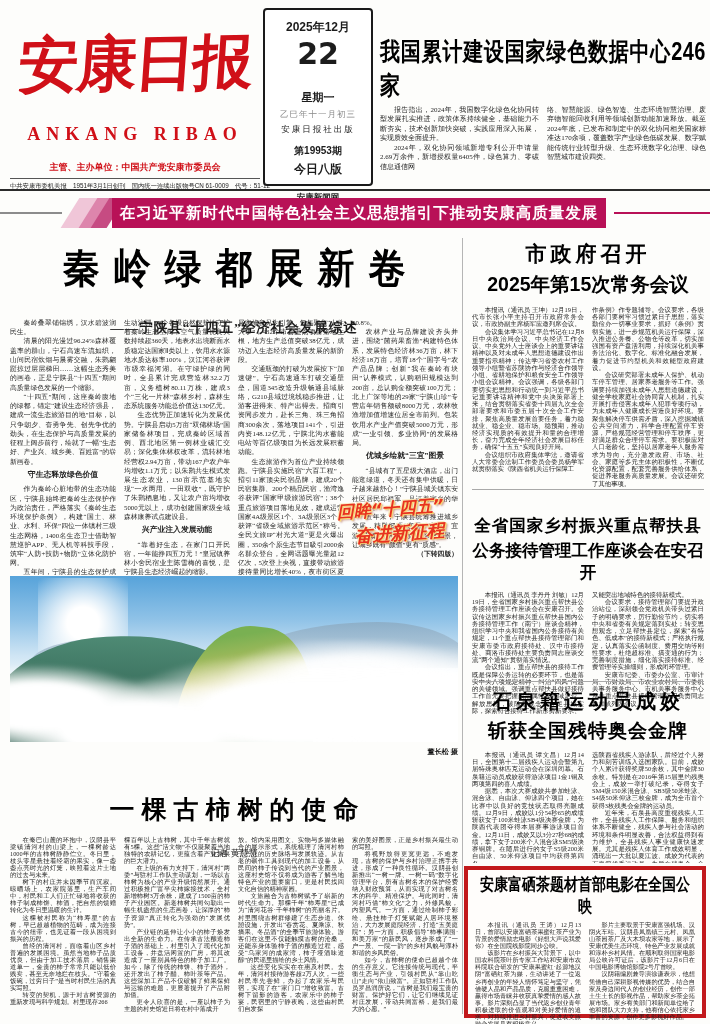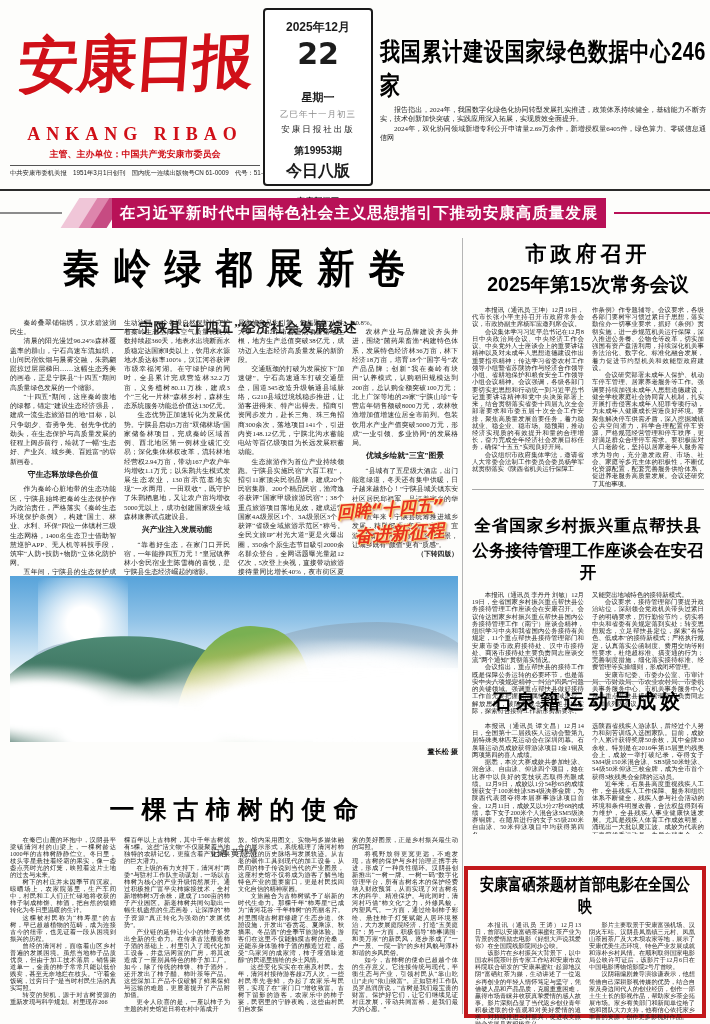--- a/index.html
+++ b/index.html
@@ -7,35 +7,35 @@
        font-family:"Liberation Serif",serif;color:#1c1c1c;}
   .page{position:absolute;inset:0;background:#fdfdfb;overflow:hidden;}
 
   
   .masthead{position:absolute;left:10px;top:4px;width:250px;height:182px;}
   .brand{font-family:"DejaVu Sans",sans-serif;font-weight:900;color:#d01018;
          font-size:60px;line-height:118px;letter-spacing:-2px;text-align:center;
          transform:skewX(-5deg) rotate(-1deg);}
   .latin{color:#d01018;font-weight:bold;font-size:18px;letter-spacing:6px;
          text-align:center;font-family:"Liberation Serif",serif;margin-top:2px;}
-  .organizer{color:#d01018;font-weight:bold;font-size:9px;text-align:center;margin-top:3px;
+  .organizer{color:#d01018;font-weight:bold;font-size:9px;text-align:center;margin-top:16px;
              font-family:"Liberation Sans",sans-serif;}
   .pubinfo{border-top:1px solid #555;margin-top:4px;padding-top:3px;font-size:6.3px;
            color:#222;white-space:nowrap;font-family:"Liberation Sans",sans-serif;}
 
   .datebox{position:absolute;left:263px;top:8px;width:106px;height:174px;
            border:2px solid #1a1a1a;border-radius:4px;background:#fff;
            text-align:center;font-family:"Liberation Sans",sans-serif;}
   .db-ym{font-weight:bold;font-size:12px;margin-top:9px;}
   .db-day{font-weight:bold;font-size:30px;line-height:32px;margin-top:2px;font-family:"DejaVu Sans",sans-serif;}
   .db-week{font-weight:bold;font-size:11px;margin-top:20px;}
   .db-lunar{color:#8a8a8a;font-size:8.5px;margin-top:4px;letter-spacing:1px;}
   .db-pub{font-size:8.5px;margin-top:3px;letter-spacing:2px;font-family:"Liberation Serif",serif;}
   .db-issue{font-weight:bold;font-size:10px;margin-top:8px;}
-  .db-pages{font-weight:bold;font-size:16px;margin-top:3px;}
+  .db-pages{font-weight:bold;font-size:12px;margin-top:3px;}
   .db-site{font-weight:bold;font-size:8.5px;margin-top:14px;}
   .db-url{font-size:8.5px;margin-top:2px;}
 
   .top-article{position:absolute;left:380px;top:8px;width:326px;height:180px;}
   .top-headline{font-family:"Liberation Sans",sans-serif;font-weight:900;font-size:20px;
                 letter-spacing:0.5px;text-align:justify;text-align-last:justify;
                 margin:34px 0 10px 0;transform:scaleY(1.25);color:#000;}
   .cols{display:flex;gap:8px;}
   .col{flex:1;text-align:justify;overflow:hidden;font-size:7px;line-height:1.35;color:#1f1f1f;}
   .col p{margin:0;text-indent:2em;}
@@ -158,20 +158,23 @@
     <div class="db-url">www.akxw.cn</div>
   </div>
 
   <section class="top-article">
     <h2 class="top-headline">我国累计建设国家绿色数据中心246家</h2>
     <div class="cols top-cols">
       <div class="col">
           <p>报告指出，2024年，我国数字化绿色化协同转型发展扎实推进，政策体系持续健全，基础能力不断夯实，技术创新加快突破，实践应用深入拓展，实现质效全面提升。</p>
           <p>2024年，双化协同领域新增专利公开申请量2.69万余件，新增授权量6405件，绿色算力、零碳信息通信网</p>
         </div>
+      <div class="col">
+          <p class="cont-para">络、智慧能源、绿色智造、生态环境智慧治理、废弃物智能回收利用等领域创新动能加速释放。截至2024年底，已发布和制定中的双化协同相关国家标准达170余项，覆盖数字产业绿色低碳发展、数字赋能传统行业转型升级、生态环境数字化治理、绿色智慧城市建设四类。</p>
+        </div>
     </div>
   </section>
 
   <div class="header-rule"></div>
 
   <div class="banner">
     <span class="hline left"></span>
     <span class="pg pg1"></span>
     <span class="pg pg2"></span>
     <span class="pg pg3"></span>
@@ -296,20 +299,21 @@
           <p>会议要求，接待管理部门要提升政治站位，深刻领会党政机关带头过紧日子的明确要求，厉行勤俭节约，切实将中央和省委有关规定落到实处；转变思想观念，立足帮扶县定位，探索“有特色、低成本”的接待新模式；严格执行规定，认真落实公函制度、费用交纳等刚性要求，杜绝超标准、搞变通的行为；完善制度措施，细化落实接待标准、经费管理等实操细则，形成闭环管理。</p>
           <p>安康市纪委、市委办公室、市审计局、市财政局、市农业农村局、市委机关事务服务中心、市机关事务服务中心及非重点帮扶县接待管理部门负责同志参加或列席会议。</p>
         </div>
     </div>
   </div>
   <div class="r-div" style="top:681px;"></div>
 
   <div class="r-art" style="top:688px;">
     <div class="r-h ath-h">
       <div class="l1">石泉籍运动员成姣</div>
+      <div class="l2">斩获全国残特奥会金牌</div>
     </div>
     <div class="cols r-cols" style="margin-top:7px;height:112px;">
       <div class="col">
           <p>本报讯（通讯员 谭文昌）12月14日，全国第十二届残疾人运动会暨第九届特殊奥林匹克运动会在深圳闭幕。石泉籍运动员成姣获得游泳项目1金1铜及两项第四的喜人成绩。</p>
           <p>据悉，本次大赛成姣共参加蛙泳、混合泳、自由泳、仰泳四个项目，她在比赛中以良好的竞技状态取得亮眼成绩。12月9日，成姣以1分54秒65的成绩斩获女子100米蛙泳SB4级决赛金牌，为陕西代表团夺得本届赛事游泳项目首金。12月11日，成姣又以3分27秒68的成绩，拿下女子200米个人混合泳SM5级决赛铜牌。在随后进行的女子S5级200米自由泳、50米仰泳项目中均获得第四名。</p>
         </div>
       <div class="col">
           <p class="cont-para">选陕西省残疾人游泳队，后经过个人努力和刻苦训练入选国家队。目前，成姣个人累计获得奖牌50余枚，其中金牌30余枚。特别是在2016年第15届里约残奥会上，成姣一举打破纪录，夺得女子SM4级150米混合泳、SB3级50米蛙泳、S4级50米仰泳三枚金牌，成为全市首个获得3枚残奥会金牌的运动员。</p>
           <p>近年来，石泉县高度重视残疾人工作，全县残疾人工作保障、服务和组织体系不断健全，残疾人参与社会活动的环境和条件明显改善，合法权益得到有力维护，全县残疾人事业健康快速发展。尤其是残疾人体育工作成效明显，涌现出一大批以夏江波、成姣为代表的石泉籍优秀运动员，先后在残奥会、全国残疾人运动会等大型综合运动会中崭露头角，屡获佳绩，展现了石泉健儿的竞技风采。</p>
         </div>

